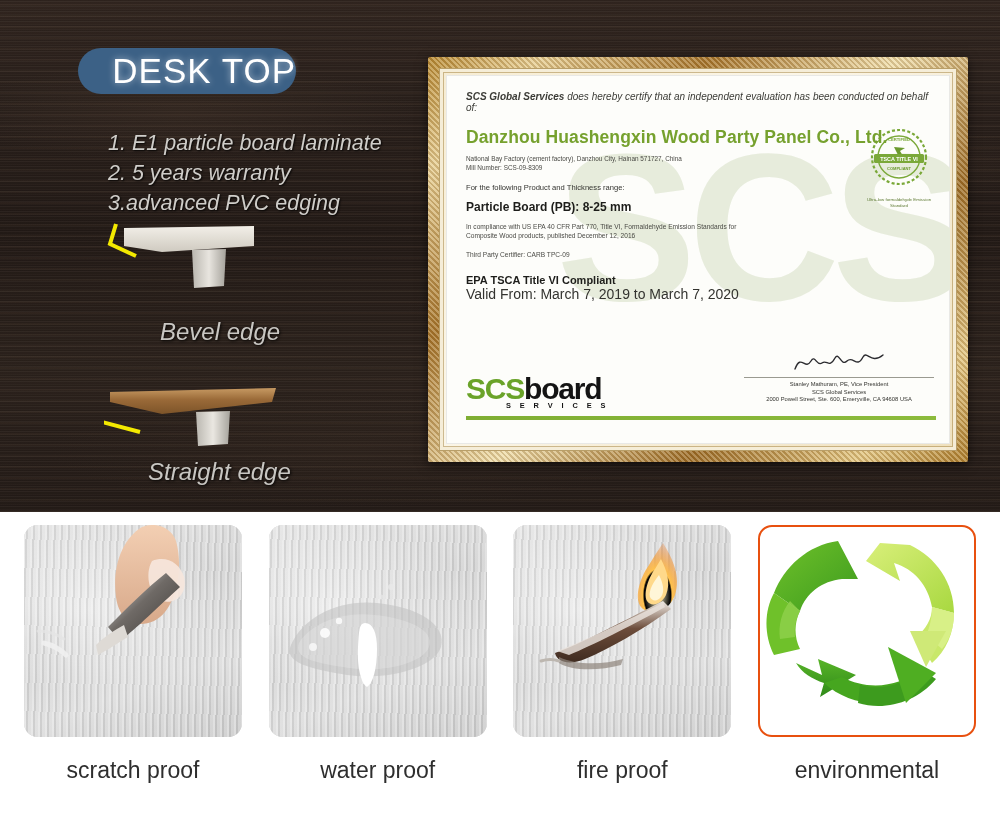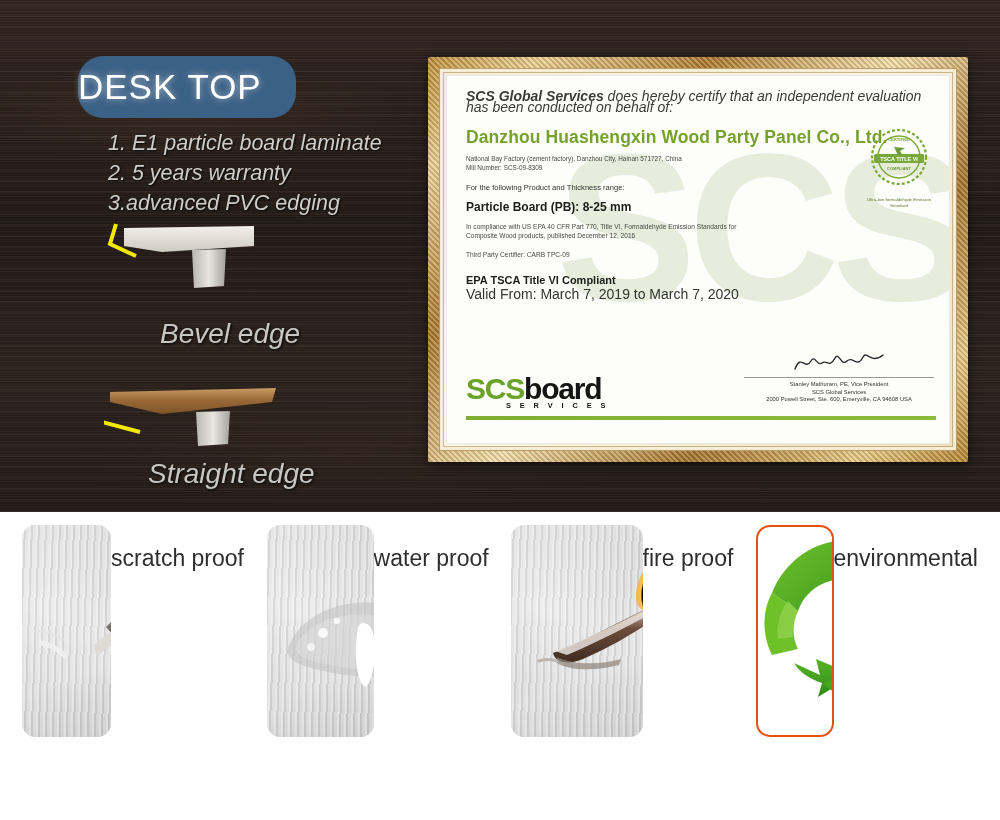--- a/index.html
+++ b/index.html
@@ -29,42 +29,42 @@
     background:
       radial-gradient(ellipse 340px 70px at 18% 22%, rgba(90,70,55,0.22), rgba(0,0,0,0) 70%),
       radial-gradient(ellipse 300px 55px at 62% 60%, rgba(85,66,52,0.18), rgba(0,0,0,0) 72%),
       radial-gradient(ellipse 420px 80px at 35% 88%, rgba(70,54,42,0.20), rgba(0,0,0,0) 72%),
       radial-gradient(ellipse 260px 50px at 88% 32%, rgba(95,74,58,0.14), rgba(0,0,0,0) 72%);
     pointer-events:none;
   }
 
   
   #desk-badge{
-    position:absolute;left:78px;top:56px;width:218px;height:62px;
+    position:absolute;left:78px;top:48px;width:218px;height:46px;
     background:#3c6186;border-radius:25px;
-    display:flex;align-items:center;justify-content:flex-start;
+    display:flex;align-items:center;justify-content:flex-end;
   }
   #desk-badge span{
     color:#ffffff;font-size:35px;font-weight:400;letter-spacing:1px;
     text-shadow:0 0 7px rgba(255,255,255,0.55);
     font-family:"Liberation Sans", sans-serif;
   }
 
   
   #feature-list{position:absolute;left:68px;top:112px;width:360px;}
   #feature-list li{
     list-style:none;color:#cfcdc9;font-style:italic;font-size:21.5px;
     line-height:30px;white-space:nowrap;
     text-shadow:1px 1px 2px rgba(0,0,0,0.85);
   }
 
   
   .edge-block{position:absolute;}
   .edge-caption{
-    position:absolute;color:#c8c6c2;font-style:italic;font-size:28px;
+    position:absolute;color:#c8c6c2;font-style:italic;font-size:24px;
     text-shadow:1px 1px 3px rgba(0,0,0,0.9);white-space:nowrap;
   }
 
   
   #certificate{
     position:absolute;left:428px;top:57px;width:540px;height:405px;
     box-shadow:0 3px 10px rgba(0,0,0,0.55);
   }
   .frame-outer{
     position:absolute;inset:0;border-radius:2px;
@@ -88,21 +88,21 @@
     background:#fdfdfa;overflow:hidden;
     box-shadow:inset 0 0 0 1px rgba(0,0,0,0.08);
   }
   .cert-watermark{
     position:absolute;right:-14px;top:48px;
     font-size:210px;font-weight:700;color:#e7ecdc;line-height:1;
     letter-spacing:-8px;user-select:none;pointer-events:none;
     font-family:"Liberation Sans", sans-serif;
   }
   .cert-body{position:absolute;left:20px;top:16px;right:14px;}
-  .cert-intro{font-size:14px;color:#3b3b36;line-height:11px;font-style:italic;}
+  .cert-intro{font-size:10px;color:#3b3b36;line-height:11px;font-style:italic;}
   .cert-intro b{font-style:italic;}
   .cert-company{
     font-size:17.5px;font-weight:700;color:#76a12e;margin-top:14px;letter-spacing:0.1px;
   }
   .cert-addr{font-size:6.4px;color:#4a4a45;line-height:8.6px;margin-top:7px;}
   .cert-label{font-size:7.6px;color:#33332f;margin-top:11px;}
   .cert-product{font-size:12px;font-weight:700;color:#1d1d1a;margin-top:8px;}
   .cert-compliance{font-size:6.6px;color:#4a4a45;line-height:9px;margin-top:8px;}
   .cert-thirdparty{font-size:6.6px;color:#4a4a45;margin-top:11px;}
   .cert-headline{font-size:11px;font-weight:700;color:#1d1d1a;margin-top:16px;}
@@ -125,21 +125,21 @@
   
   .sig-block{position:absolute;right:16px;bottom:40px;width:190px;text-align:center;}
   .sig-name{font-size:5.8px;color:#33332f;line-height:7.6px;}
   .sig-line{height:1px;background:#9a9a90;margin:2px 0 3px 0;}
 
   
   #feature-strip{
     position:absolute;left:0;top:512px;width:1000px;height:308px;background:#ffffff;
     display:flex;justify-content:space-between;padding:13px 22px 0 22px;box-sizing:border-box;
   }
-  .feature-cell{width:222px;display:flex;flex-direction:row;align-items:flex-start;}
+  .feature-cell{width:222px;display:flex;flex-direction:column;align-items:center;}
   .feature-thumb{
     width:218px;height:212px;border-radius:14px;overflow:hidden;position:relative;
     background:#d3d3d3;
   }
   .feature-thumb.bordered{border:2px solid #e8500f;background:#ffffff;box-sizing:border-box;}
   .feature-caption{
     margin-top:20px;font-size:23px;color:#2e2e2e;white-space:nowrap;
   }
 
   

